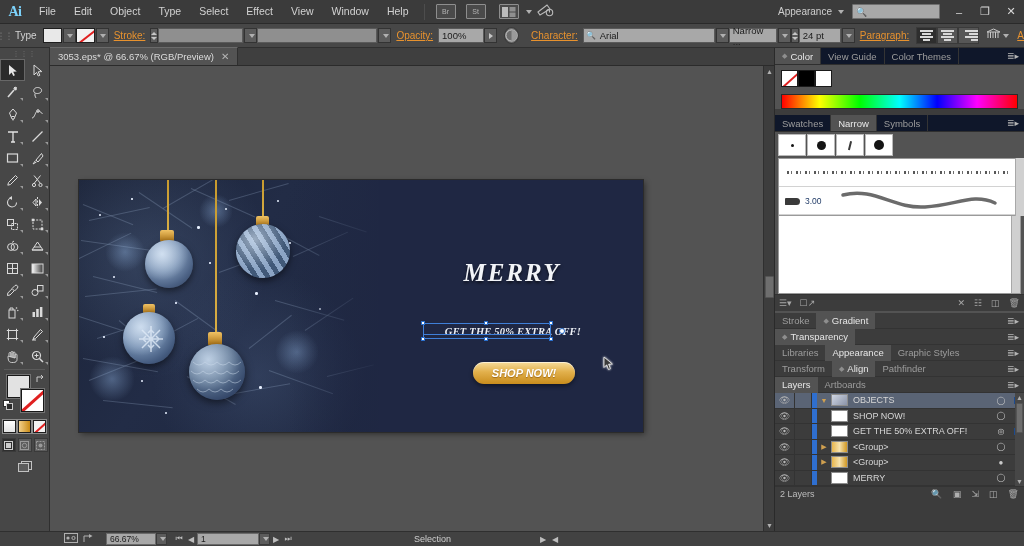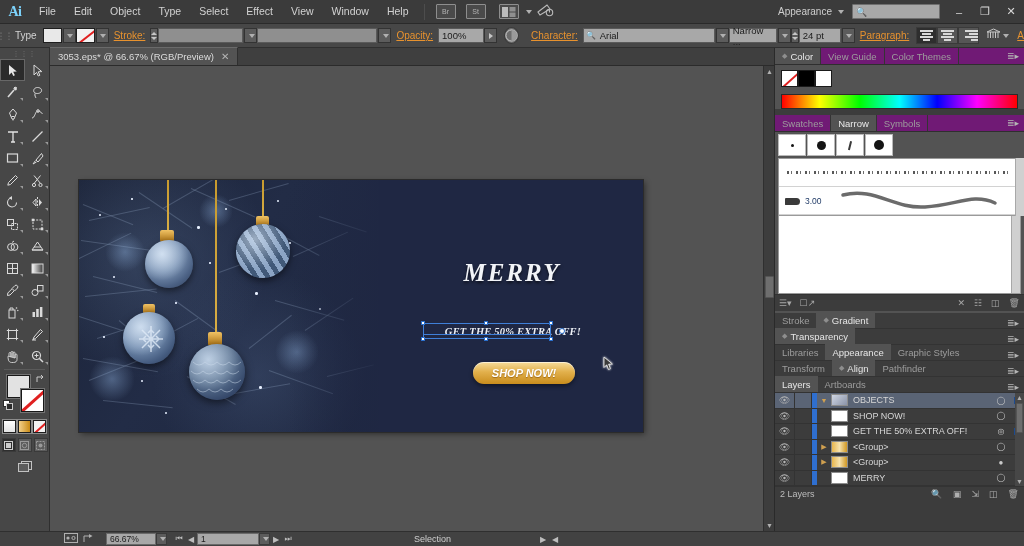--- a/index.html
+++ b/index.html
@@ -289,21 +289,21 @@
   .sb-dd { width:11px;height:12px;background:#5c5c5c;border:1px solid #3a3a3a;display:flex;align-items:center;justify-content:center; }
   .nav-btn { width:12px; text-align:center; color:#bdbdbd; font-size:8px; }
 
   
   .panels {
     position: absolute; left: 774px; top: 48px; width: 250px; height: 483px;
     background: #3c3c3c; border-left: 1px solid #2a2a2a;
   }
   .p-tabs {
     display: flex; align-items: stretch; height: 17px;
-    background: #701a75; border-bottom: 1px solid #2f2f2f;
+    background: #0f172a; border-bottom: 1px solid #2f2f2f;
   }
   .p-tab {
     padding: 0 7px; display: flex; align-items: center; font-size: 9.5px;
     color: #9d9d9d; border-right: 1px solid #343434;
   }
   .p-tab.active { background: #535353; color: #e8e8e8; }
   .p-tab .dots { margin-right:3px; color:#8e8e8e; font-size:7px; }
   .p-menu { margin-left:auto; padding: 0 5px; display:flex; align-items:center; color:#b5b5b5; font-size:9px; }
   .p-body { background: #535353; }
 
@@ -334,21 +334,21 @@
     position:absolute; left:8px; right:8px; top:12px; height:3px;
     background: repeating-linear-gradient(90deg,#3a3a3a 0 2px, transparent 2px 4px, #555 4px 5px, transparent 5px 9px);
     opacity:.85;
   }
   .brush-num { position:absolute; left:26px; top:9px; font-size:8.5px; color:#1f3a66; }
   .brush-nib { position:absolute; left:6px; top:11px; width:15px; height:7px; background:#3a3a3a; border-radius:1px 4px 4px 1px; }
   .brush-wave { position:absolute; left:60px; top:2px; }
   .brush-scroll { position:absolute; right:0; top:0; width:9px; bottom:0; background:#d0d0d0; border-left:1px solid #a8a8a8; }
 
   .panel-bar {
-    height: 16px; display: flex; align-items: flex-end; background: #3c3c3c;
+    height: 16px; display: flex; align-items: center; background: #3c3c3c;
     border-bottom: 1px solid #333;
   }
   .pb-tab { padding: 0 7px; font-size: 9.5px; color:#9d9d9d; height:16px; display:flex;align-items:center; }
   .pb-tab.active { background:#535353; color:#e6e6e6; }
   .pb-tab .dots{margin-right:3px;color:#8e8e8e;font-size:7px;}
 
   .brush-toolbar {
     height: 17px; background:#3c3c3c; display:flex; align-items:center; padding: 0 4px; gap: 8px;
     border-top: 1px solid #333;
   }

